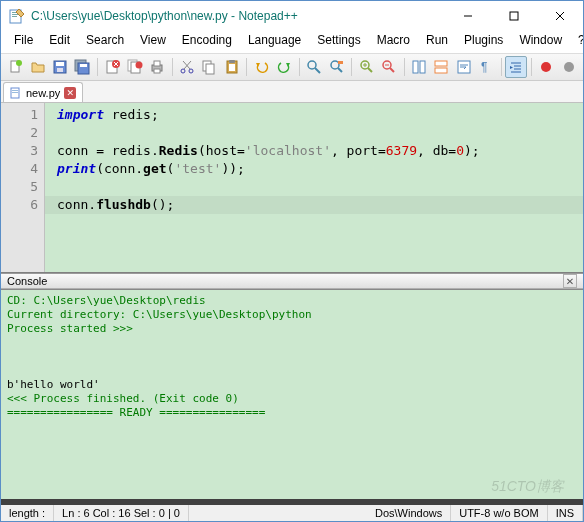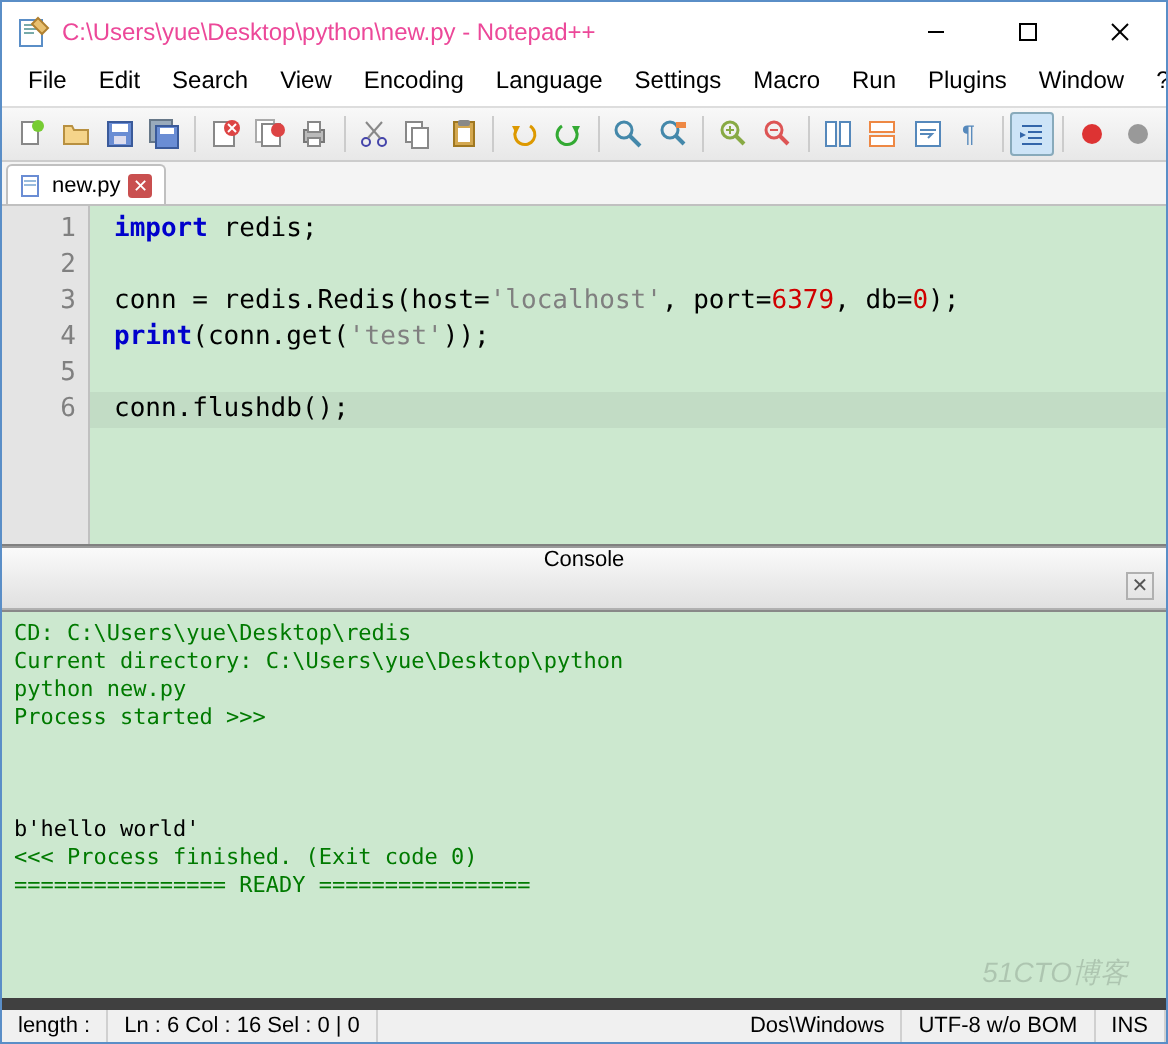--- a/index.html
+++ b/index.html
@@ -1,41 +1,41 @@
 <!DOCTYPE html>
 <html><head>
 <meta charset="utf-8">
 <style>
 * { margin: 0; padding: 0; box-sizing: border-box; }
 body { font-family: "Segoe UI", Tahoma, sans-serif; font-size: 12px; background: #fff; width: 584px; height: 522px; overflow: hidden; display: flex; flex-direction: column; border: 1px solid #5a8ec7; }
 .titlebar { height: 30px; display: flex; align-items: center; padding: 0 0 0 8px; background: #fff; }
 .titlebar .app-icon { width: 16px; height: 16px; margin-right: 6px; }
-.titlebar .title { flex: 1; font-size: 12px; color: #ec4899; }
+.titlebar .title { flex: 1; font-size: 12px; color: #0f766e; }
 .winbtns { display: flex; }
 .winbtn { width: 46px; height: 30px; display: flex; align-items: center; justify-content: center; color: #000; }
 .winbtn svg { width: 10px; height: 10px; }
 .menubar { height: 22px; display: flex; padding: 0 6px; background: #fff; gap: 2px; }
 .menuitem { padding: 2px 7px; color: #000; font-size: 12px; }
 .toolbar { height: 28px; background: linear-gradient(#f8f8f8,#e8e8e8); border-top: 1px solid #ddd; border-bottom: 1px solid #ccc; display: flex; align-items: center; padding: 0 4px; gap: 1px; }
 .tbtn { width: 22px; height: 22px; display: flex; align-items: center; justify-content: center; border: 1px solid transparent; border-radius: 2px; }
 .tbtn svg { width: 16px; height: 16px; }
 .tsep { width: 1px; height: 18px; background: #ccc; margin: 0 3px; }
 .tabbar { height: 22px; background: #f4f4f4; border-bottom: 1px solid #c0c0c0; display: flex; align-items: flex-end; padding-left: 2px; }
 .tab { height: 20px; background: #fff; border: 1px solid #c0c0c0; border-bottom: none; padding: 0 6px; display: flex; align-items: center; gap: 4px; font-size: 11px; border-radius: 3px 3px 0 0; }
 .tab .fileicon { width: 12px; height: 12px; }
 .tab .closex { width: 12px; height: 12px; background: #c94f4f; color: #fff; font-size: 9px; display: flex; align-items: center; justify-content: center; border-radius: 2px; }
 .editor-wrap { flex: 0 0 170px; display: flex; background: #cce8cf; border-bottom: 1px solid #808080; }
 .gutter { width: 44px; background: #e4e4e4; border-right: 1px solid #c0c0c0; text-align: right; color: #808080; font-family: Consolas, monospace; font-size: 13px; padding: 3px 6px 0 0; line-height: 18px; }
 .code { flex: 1; font-family: Consolas, monospace; font-size: 13px; padding: 3px 0 0 12px; line-height: 18px; white-space: pre; }
 .code .line6 { background: #c2dcc5; display: block; margin-left: -12px; padding-left: 12px; }
-.kw { color: #0000cc; font-weight: bold; }
-.fn { font-weight: normal; }
+.kw { color: #0000cc; font-weight: bold; font-style: italic; }
+.fn { font-weight: bold; }
 .str { color: #808080; }
 .num { color: #d00000; }
-.console-hdr { height: 32px; background: linear-gradient(#fafafa,#e0e0e0); border-top: 1px solid #9a9a9a; border-bottom: 1px solid #b0b0b0; display: flex; align-items: center; padding: 0 6px; font-size: 11px; flex-direction: column; }
+.console-hdr { height: 16px; background: linear-gradient(#fafafa,#e0e0e0); border-top: 1px solid #9a9a9a; border-bottom: 1px solid #b0b0b0; display: flex; align-items: center; padding: 0 6px; font-size: 11px; }
 .console-hdr .xbtn { margin-left: auto; width: 14px; height: 14px; border: 1px solid #b0b0b0; display: flex; align-items: center; justify-content: center; font-size: 10px; color: #555; }
 .console { flex: 1; background: #cce8cf; border-top: 1px solid #888; padding: 4px 6px; font-family: Consolas, monospace; font-size: 11px; color: #007a00; line-height: 14px; white-space: pre; overflow: hidden; }
 .console .plain { color: #000; margin-top: 42px; }
 .statusbar { height: 22px; background: #f0f0f0; border-top: 6px solid #404040; display: flex; align-items: center; font-size: 11px; }
 .statusbar .cell { padding: 0 8px; border-right: 1px solid #d0d0d0; height: 100%; display: flex; align-items: center; }
 .statusbar .spacer { flex: 1; }
 .watermark { position: absolute; right: 20px; bottom: 26px; color: rgba(0,0,0,0.15); font-size: 14px; font-style: italic; pointer-events: none; }
 </style>
 </head>
 <body>
@@ -269,21 +269,21 @@
       <div>5</div>
       <div>6</div>
     </div>
   <div class="code" id="code"><div><span class="kw">import</span><span> redis;</span></div><div>&nbsp;</div><div><span>conn = redis.</span><span class="fn">Redis</span><span>(host=</span><span class="str">'localhost'</span><span>, port=</span><span class="num">6379</span><span>, db=</span><span class="num">0</span><span>);</span></div><div><span class="kw">print</span><span>(conn.</span><span class="fn">get</span><span>(</span><span class="str">'test'</span><span>));</span></div><div>&nbsp;</div><span class="line6"><span>conn.</span><span class="fn">flushdb</span><span>();</span></span><br></div>
 </div>
 
 <div class="console-hdr">
   <span>Console</span>
   <span class="xbtn">✕</span>
 </div>
-<div class="console" id="console"><div>CD: C:\Users\yue\Desktop\redis</div><div>Current directory: C:\Users\yue\Desktop\python</div><div>python new.py</div><div>Process started &gt;&gt;&gt;</div><div class="plain">b'hello world'</div><div>&lt;&lt;&lt; Process finished. (Exit code 0)</div><div>================ READY ================</div></div>
+<div class="console" id="console"><div>CD: C:\Users\yue\Desktop\redis</div><div>Current directory: C:\Users\yue\Desktop\python</div><div>Process started &gt;&gt;&gt;</div><div class="plain">b'hello world'</div><div>&lt;&lt;&lt; Process finished. (Exit code 0)</div><div>================ READY ================</div></div>
 
 <div class="statusbar">
   <div class="cell">length :</div>
   <div class="cell">Ln : 6    Col : 16    Sel : 0 | 0</div>
   <div class="spacer"></div>
   <div class="cell">Dos\Windows</div>
   <div class="cell">UTF-8 w/o BOM</div>
   <div class="cell">INS</div>
 </div>
 

